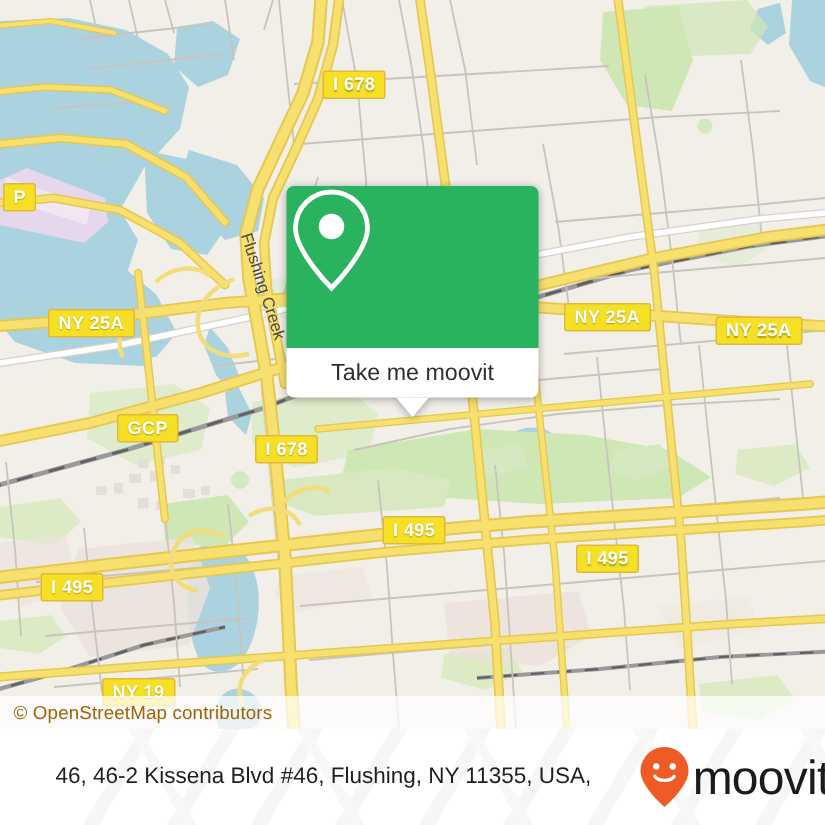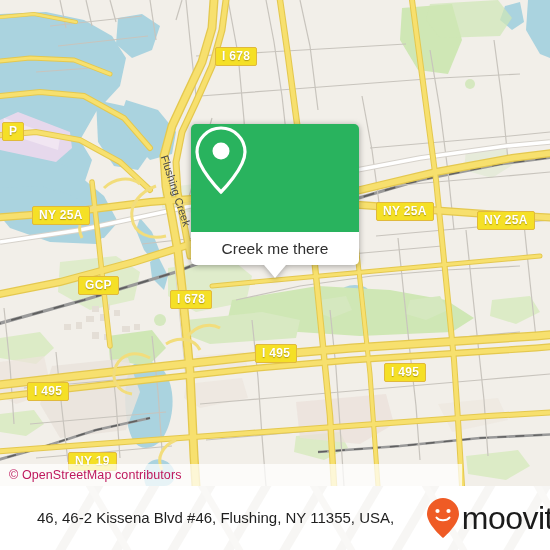--- a/index.html
+++ b/index.html
@@ -24,26 +24,26 @@
     width: 550px; height: 486px;
     background: #f2efe9;
     overflow: hidden;
   }
   #map svg { position: absolute; left:0; top:0; display:block; }
 
   
   #attribution {
     position: absolute;
     left: 0; bottom: 0;
-    width: 462px;
+    width: 550px;
     height: 22px;
     line-height: 22px;
     padding-left: 9px;
     font-size: 12.5px;
-    color: #be185d;
+    color: #a16207;
     background: rgba(255,255,255,0.72);
     white-space: nowrap;
     letter-spacing: 0.1px;
   }
 
   
   #popup {
     position: absolute;
     left: 191px; top: 124px;
     width: 168px;
@@ -344,21 +344,21 @@
       </div>
 
     <div id="popup">
       <div id="popup-body" style="background: rgb(41, 179, 94);">
         <svg width="60" height="72" viewBox="0 0 60 72">
           <path d="M30 4 C16.7 4 6 14.7 6 28 C6 44 30 68 30 68 C30 68 54 44 54 28 C54 14.7 43.3 4 30 4 Z" fill="none" stroke="#ffffff" stroke-width="3.2"></path>
           <circle cx="30" cy="27" r="8.5" fill="#ffffff"></circle>
         </svg>
       </div>
       <div id="popup-label" style="background: rgb(255, 255, 255);">
-        <span>Creek me there</span>
+        <span>Take me moovit</span>
         <div id="popup-pointer" style="border-top-color: rgb(255, 255, 255);"></div>
       </div>
     </div>
 
     <div id="attribution">© OpenStreetMap contributors</div>
   </div>
 
   <div id="footer">
     <svg id="footer-watermark" width="550" height="64" viewBox="0 0 550 64">
       <g stroke="#f0eeea" stroke-width="9" fill="none">

